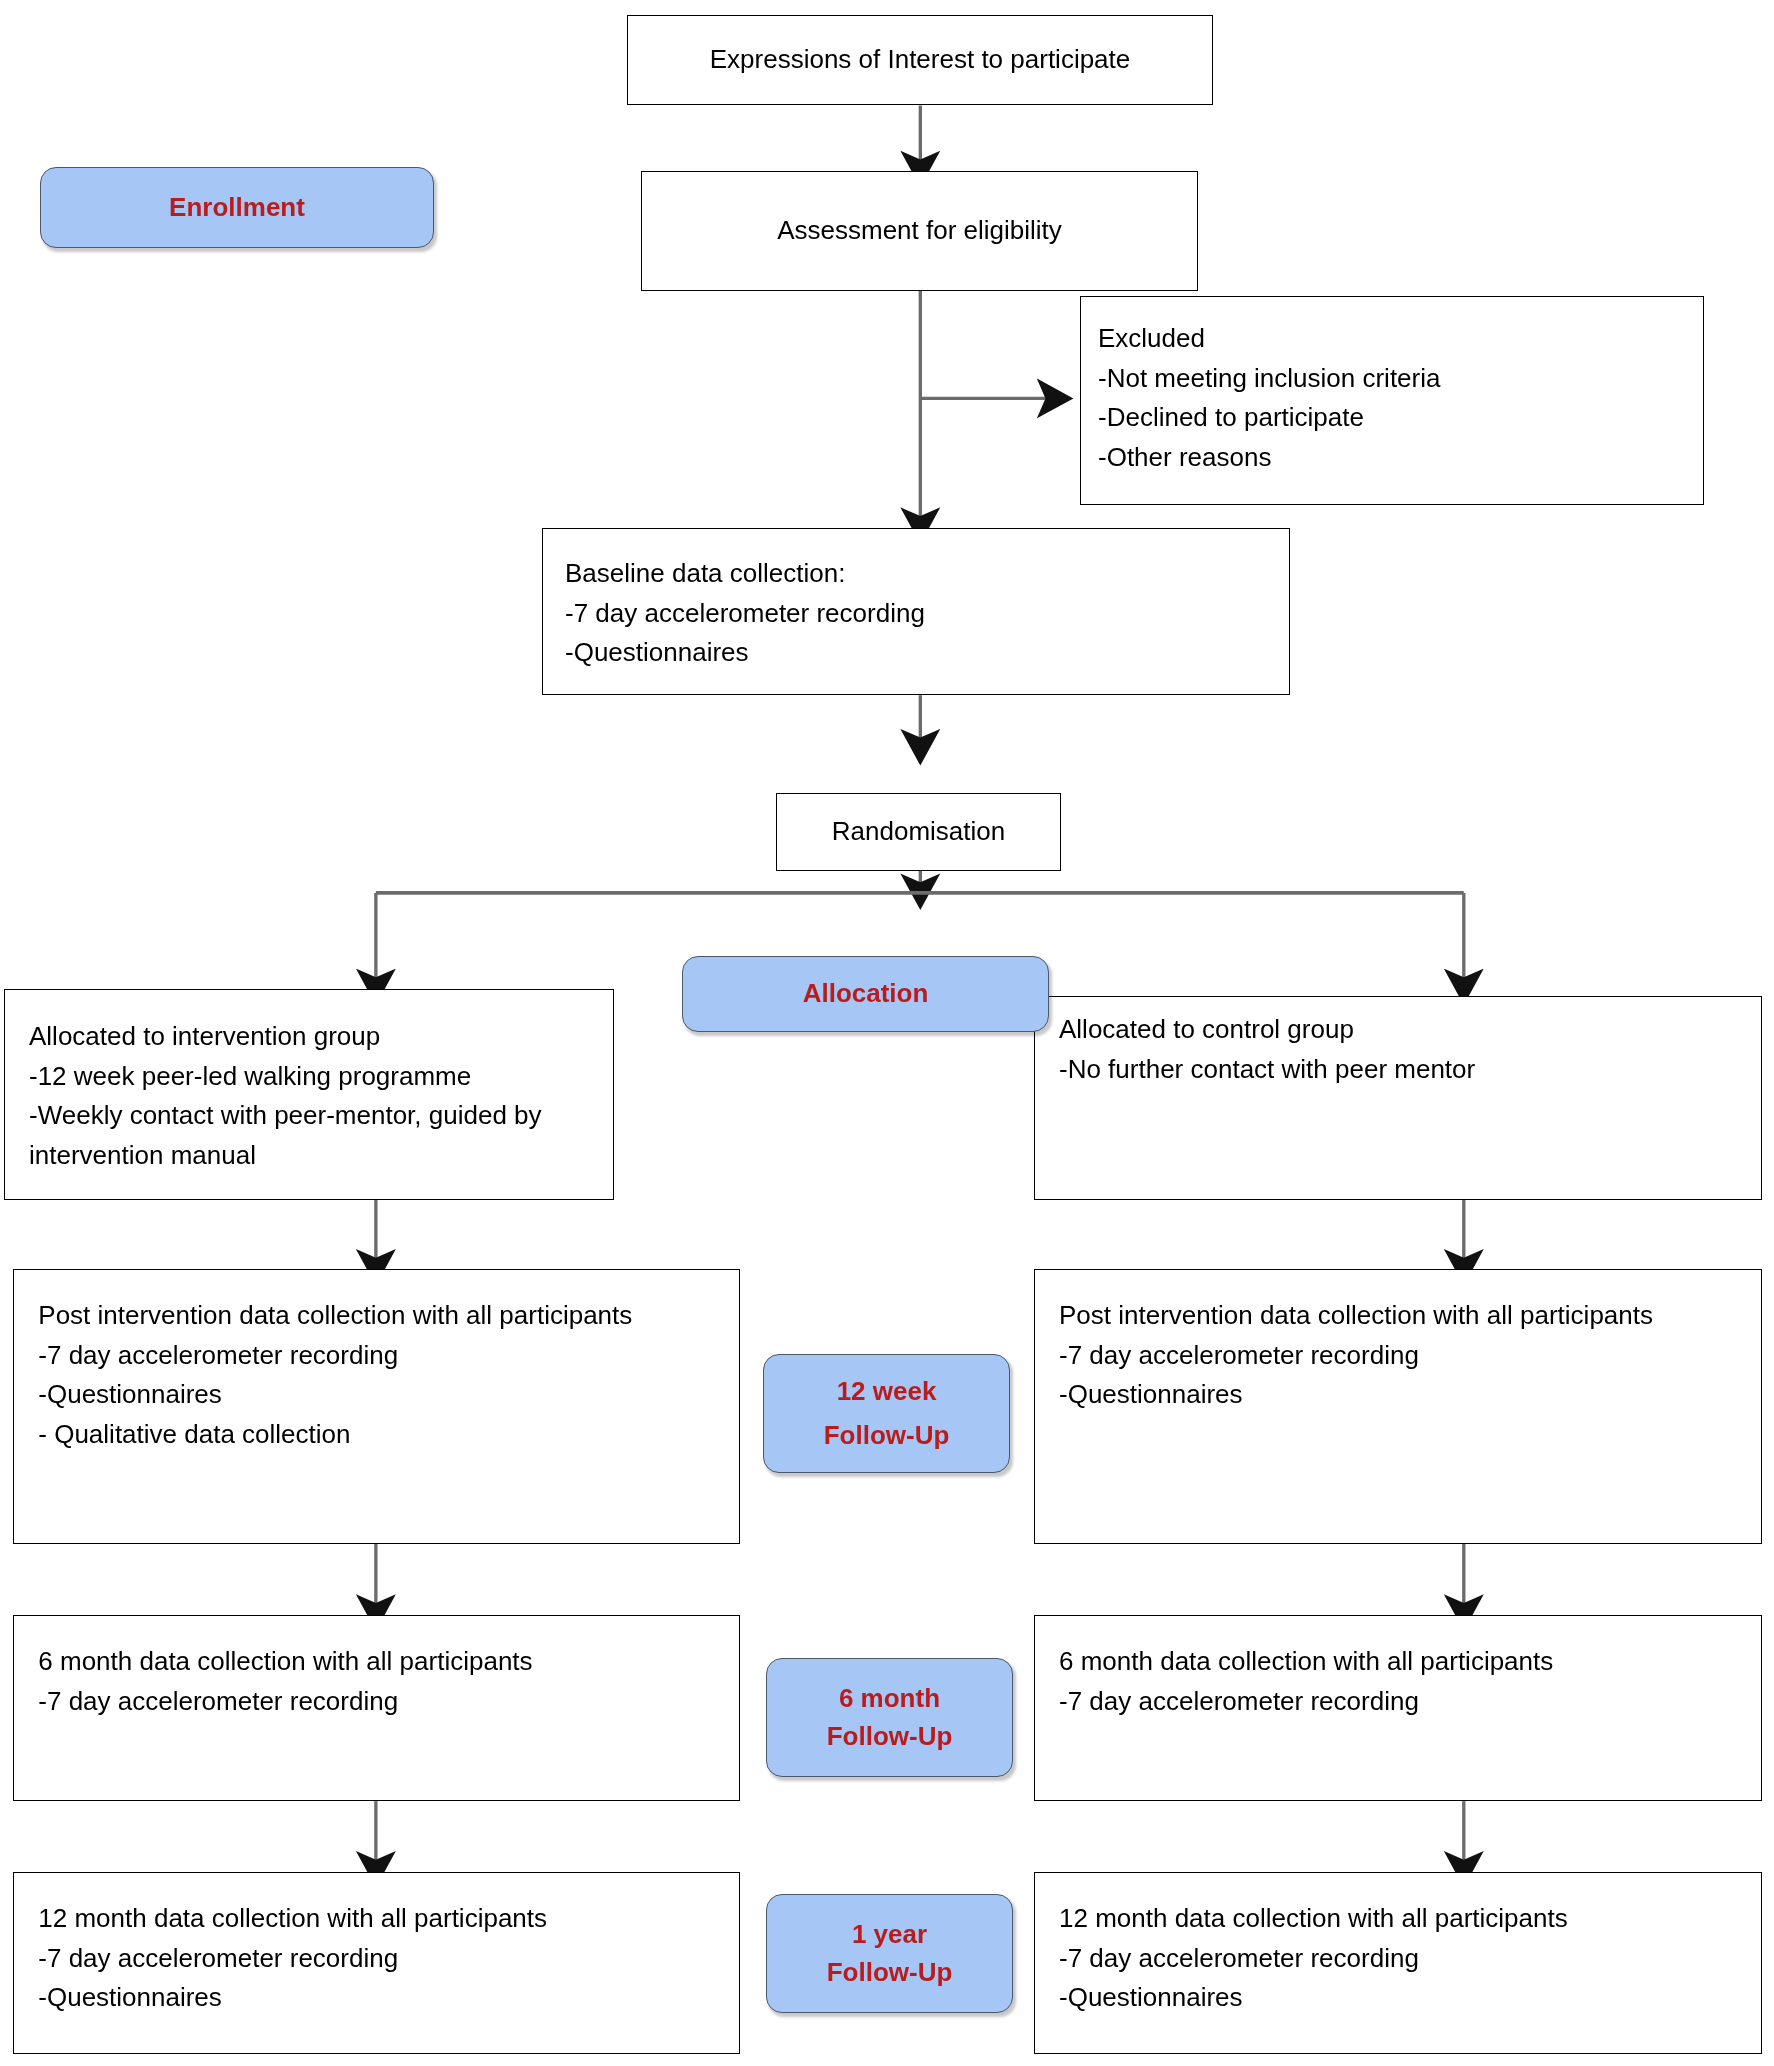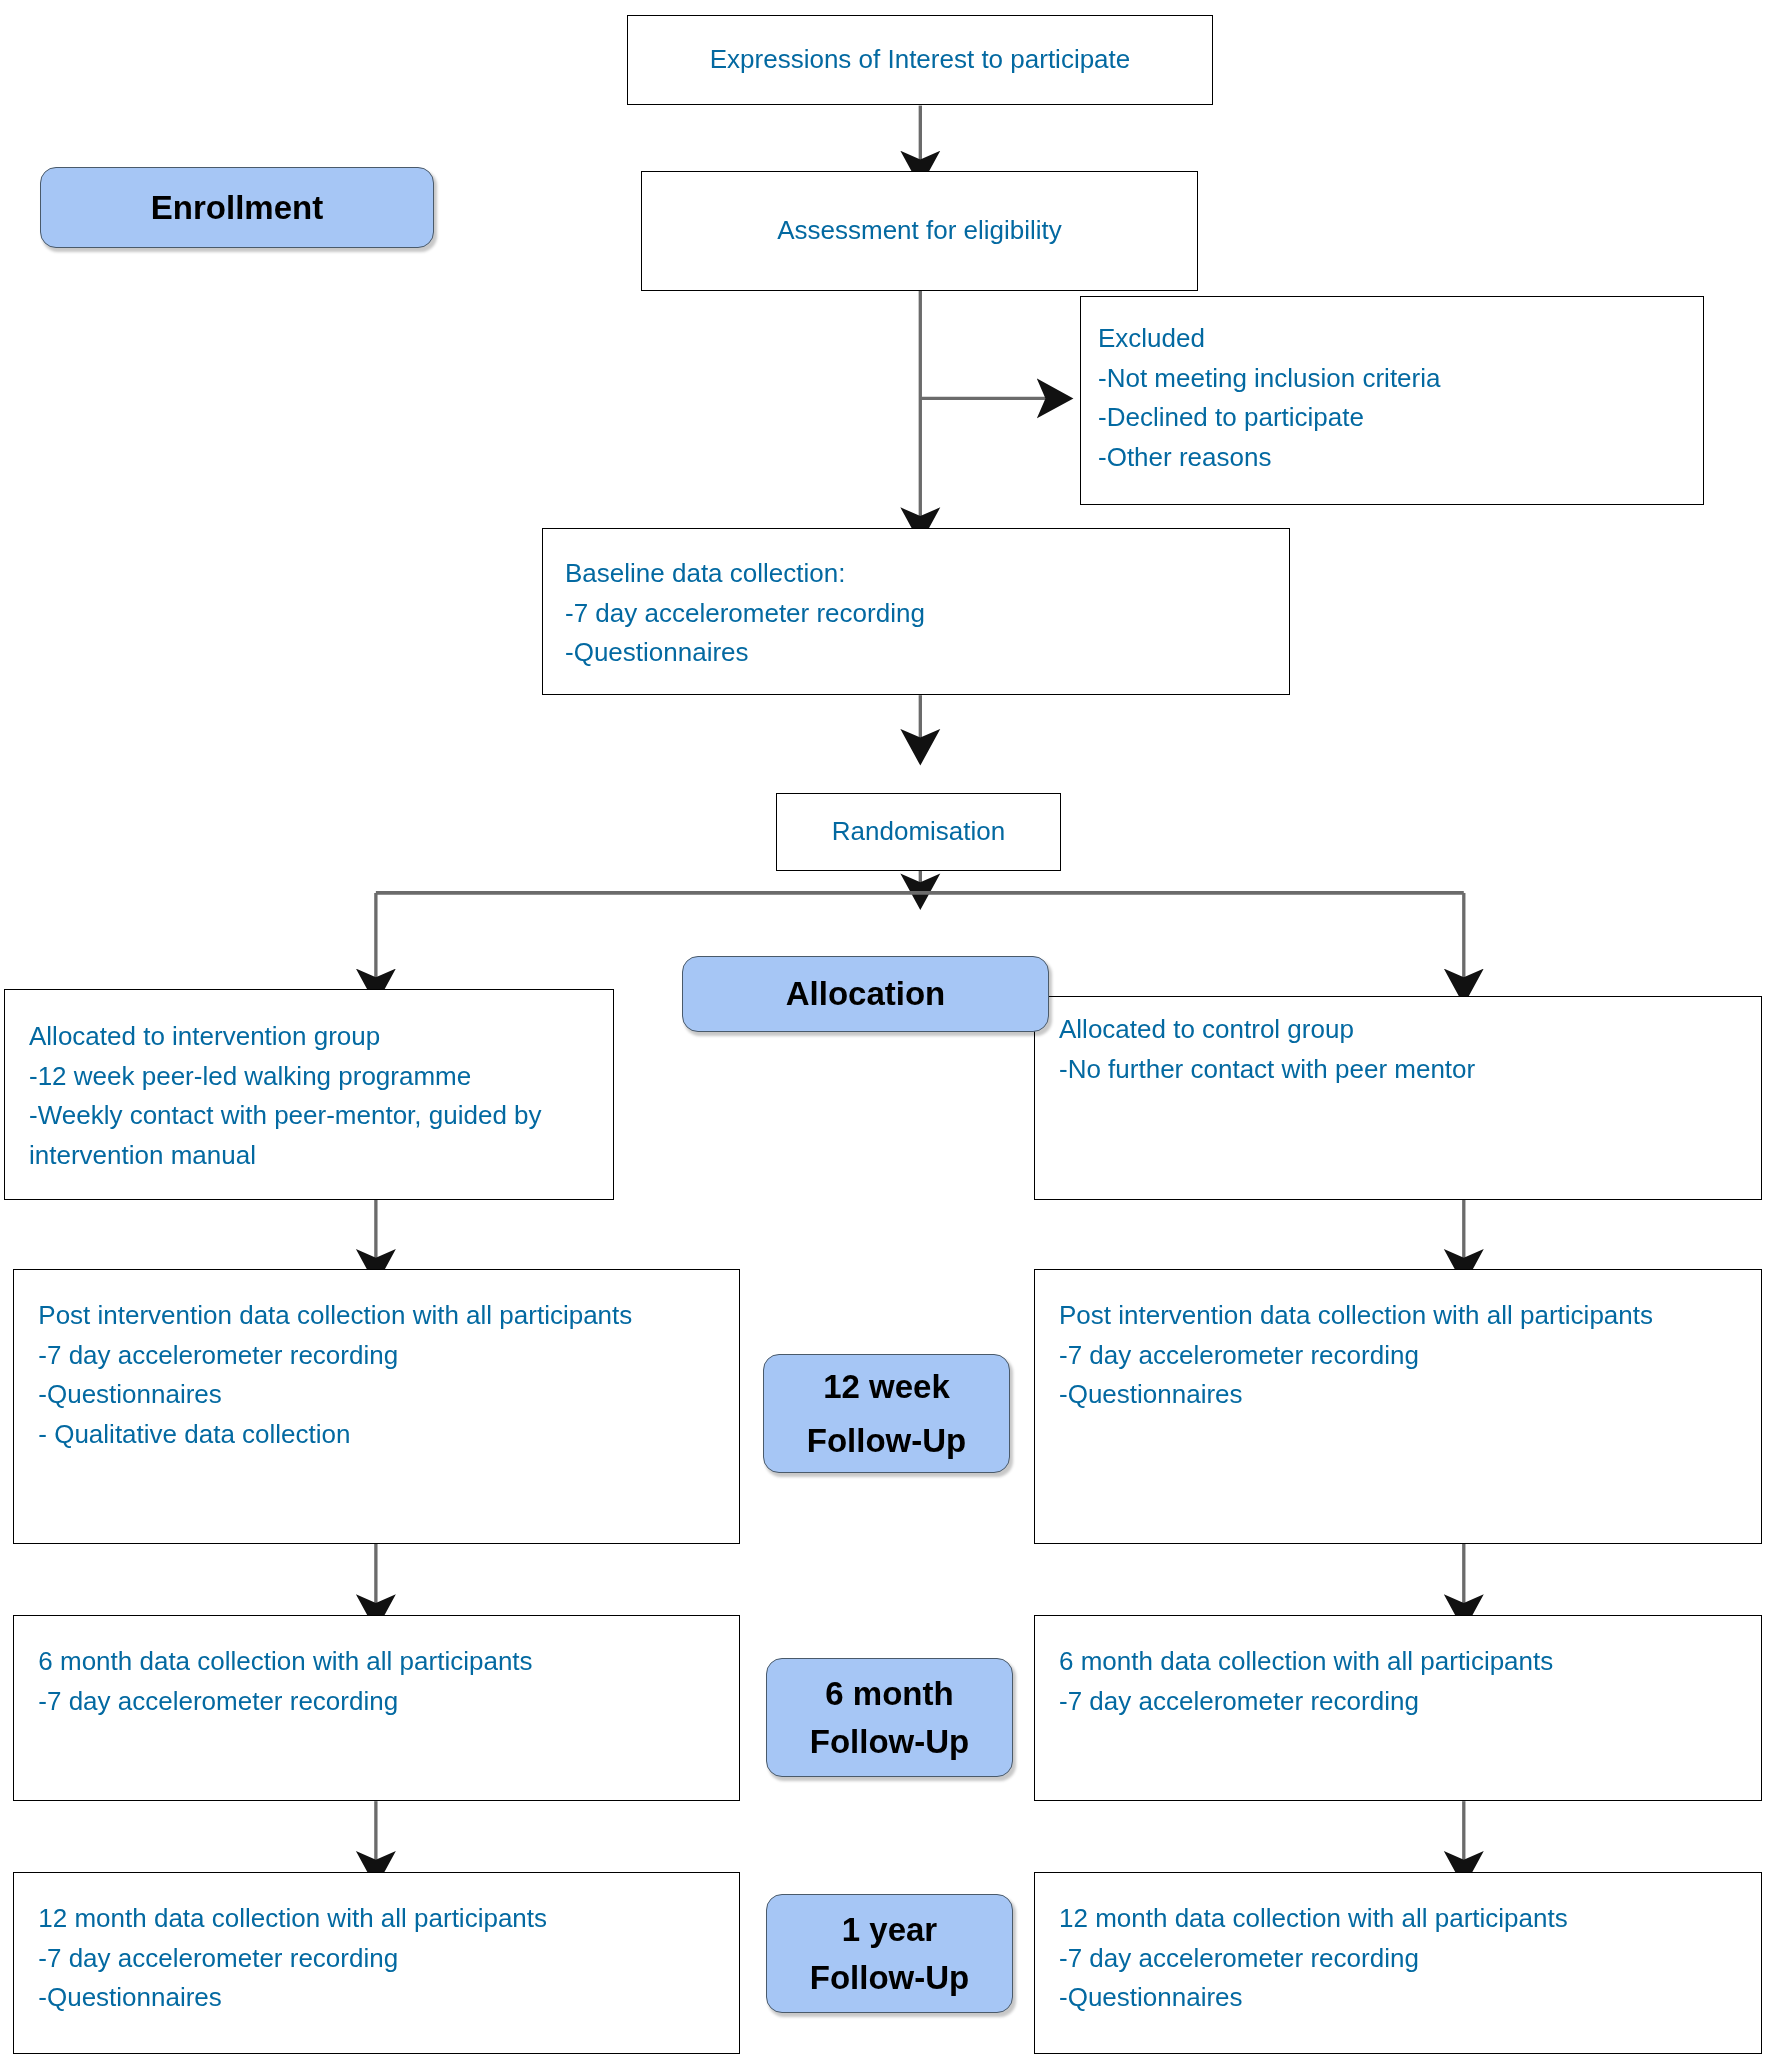--- a/index.html
+++ b/index.html
@@ -15,39 +15,39 @@
     width: 1775px;
     height: 2066px;
     background: #ffffff;
     overflow: hidden;
   }
   .node {
     position: absolute;
     box-sizing: border-box;
     background: #ffffff;
     border: 1.9px solid #000000;
-    color: #0369a1;
+    color: #000000;
     font-size: 26px;
     line-height: 1.52;
     padding: 11.4px 17px;
     z-index: 5;
   }
   .node .ln { display: block; white-space: pre-wrap; }
   .node.center { display: flex; align-items: center; justify-content: center; }
   .node.center .ln { text-align: center; }
   .node.topleft { display: block; }
 
   .badge {
     position: absolute;
     box-sizing: border-box;
     background: #a6c6f5;
     border: 1.4px solid #4a5a6a;
     border-radius: 16px;
-    color: #000000;
-    font-size: 33px;
+    color: #b91c1c;
+    font-size: 26px;
     font-weight: bold;
     line-height: 1.45;
     display: flex;
     flex-direction: column;
     align-items: center;
     justify-content: center;
     text-align: left;
     box-shadow: 2.9px 3.8px 2.9px rgba(0,0,0,0.22);
     z-index: 40;
   }

